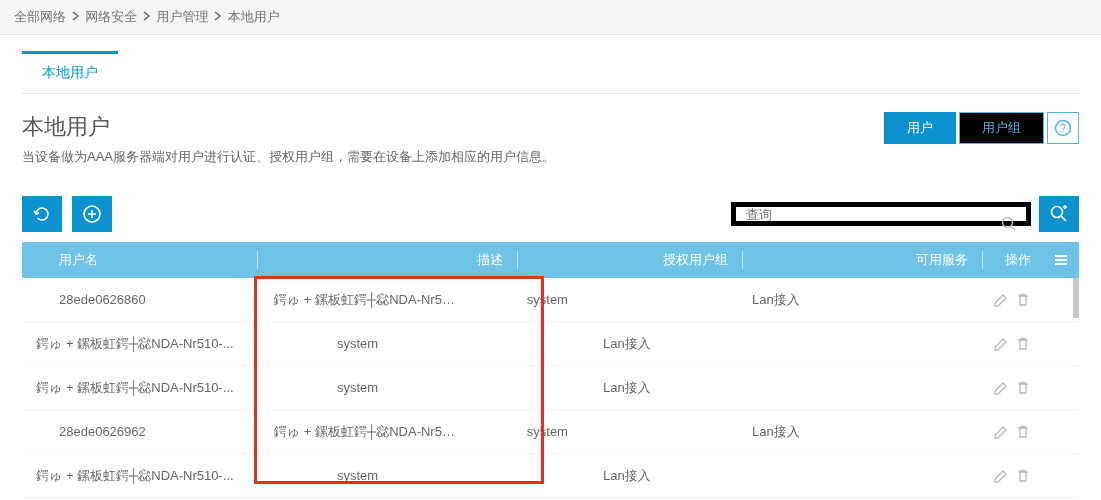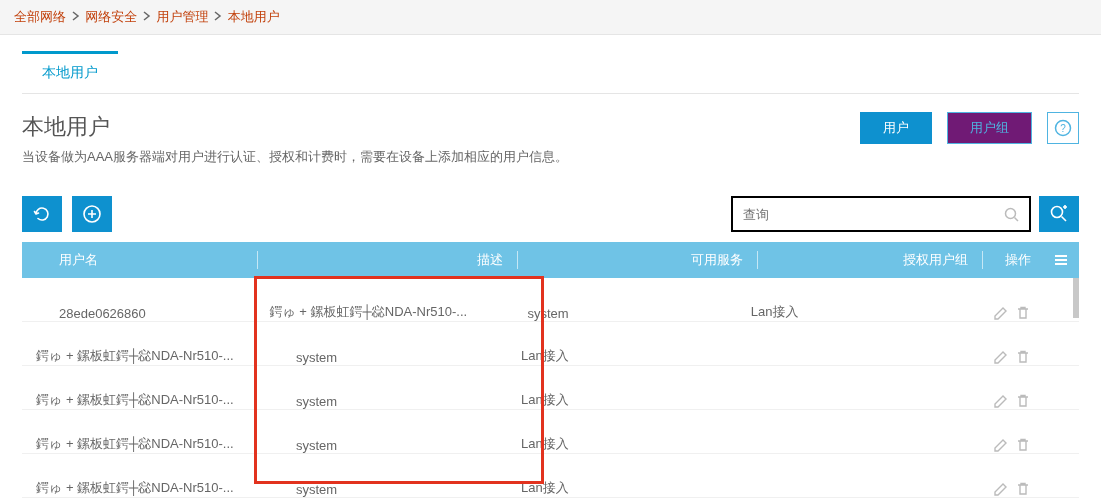--- a/index.html
+++ b/index.html
@@ -1,51 +1,51 @@
 <!DOCTYPE html>
 <html><head>
   <meta charset="utf-8">
   <style>
     * { margin:0; padding:0; box-sizing:border-box; }
     body { font-family:"Microsoft YaHei",Arial,sans-serif; font-size:13px; color:#444; background:#fff; width:1101px; }
-    .breadcrumb { background:#f5f5f5; padding:8px 14px; border-bottom:1px solid #e5e5e5; color:#c2410c; font-size:13px; }
+    .breadcrumb { background:#f5f5f5; padding:8px 14px; border-bottom:1px solid #e5e5e5; color:#737373; font-size:13px; }
     .bc-sep { margin:0 2px; display:inline-block; }
     .bc-sep svg { width:8px; height:10px; }
     .content { padding:2px 22px 20px 22px; }
     .tab-strip { padding-top:14px; }
     .tab { display:inline-block; padding:10px 20px 12px 20px; color:#0099cc; font-size:14px; border-top:3px solid transparent; cursor:pointer; }
     .tab.active { border-top:3px solid #0099cc; }
     .tab-underline { border-bottom:1px solid #e5e5e5; margin-top:-1px; }
     .titleblock { margin-top:18px; display:flex; justify-content:space-between; align-items:flex-start; }
     .page-title { font-size:22px; color:#555; font-weight:normal; }
     .page-desc { margin-top:6px; font-size:13px; color:#666; }
-    .right-actions { display:flex; align-items:center; gap:16px; }
-    .btn { height:32px; line-height:30px; padding:0 22px; font-size:13px; text-align:center; cursor:pointer; border:1px solid #4fb4e1; background:#701a75; color:#4fb4e1; display:inline-block; }
+    .right-actions { display:flex; align-items:center; gap:4px; }
+    .btn { height:32px; line-height:30px; padding:0 22px; font-size:13px; text-align:center; cursor:pointer; border:1px solid #4fb4e1; background:#000000; color:#4fb4e1; display:inline-block; }
     .btn.primary { background:#0e91cf; color:#fff; border-color:#0e91cf; }
     .btn + .btn { margin-left:-1px; }
     .help-circ { width:32px; height:32px; border:1px solid #4fb4e1; margin-left:-1px; display:flex; align-items:center; justify-content:center; color:#4fb4e1; cursor:pointer; }
     .toolbar { margin-top:30px; display:flex; justify-content:space-between; align-items:center; }
     .tb-left { display:flex; gap:10px; }
     .tb-iconbtn { width:40px; height:36px; background:#0e91cf; color:#fff; display:flex; align-items:center; justify-content:center; cursor:pointer; }
     .tb-right { display:flex; align-items:center; }
-    .searchwrap { position:relative; width:300px; height:36px; border:2px solid #000000; display:flex; align-items:center; }
+    .searchwrap { position:relative; width:300px; height:24px; border:5px solid #000000; display:flex; align-items:center; }
     .searchwrap input { border:none; outline:none; width:100%; height:100%; padding:0 30px 0 10px; font-size:13px; }
     .searchwrap .inner-search { position:absolute; right:8px; top:8px; color:#bbb; }
     .adv-search { width:40px; height:36px; background:#0e91cf; color:#fff; display:flex; align-items:center; justify-content:center; margin-left:8px; cursor:pointer; }
     .table { margin-top:10px; width:100%; position:relative; }
     .thead { background:#6fc3e6; color:#fff; display:flex; height:36px; align-items:center; font-size:13px; }
     .th, .td { padding:0 14px; }
     .c-user { width:235px;padding-left:37px; }
     .c-desc { width:260px; }
     .c-grp { width:225px; }
     .c-svc { width:240px; }
     .c-act { flex:1; text-align:right; padding-right:48px;padding-left:18px; }
     .th.sep { border-left:1px solid rgba(255,255,255,0.6);text-align:right; }
     .th-last-icon { position:absolute; right:10px; color:#fff; }
-    .tbody .row { display:flex; height:44px; align-items:flex-end; border-bottom:1px solid #f0f0f0; color:#666; font-size:13px; }
+    .tbody .row { display:flex; height:44px; align-items:center; border-bottom:1px solid #f0f0f0; color:#666; font-size:13px;gap:41px; }
     .row .c-desc { overflow:hidden; white-space:nowrap; text-overflow:ellipsis; }
     .row .c-act svg { width:16px; height:16px; }
     .action-icons { color:#bbb; display:flex; justify-content:flex-end; gap:6px; }
     .highlight-box { position:absolute; border:3px solid #e2321e; width:290px; height:208px; left:232px; top:34px; pointer-events:none; }
     .scroll-indicator { position:absolute; right:0; top:0; width:6px; height:40px; background:#c8c8c8; }
     svg { display:block; }
   </style>
 </head>
 <body>
 
@@ -68,21 +68,21 @@
 <div class="content">
 
   <div class="tab-strip">
     <span class="tab active">本地用户</span>
   </div>
   <div class="tab-underline"></div>
 
   <div class="titleblock">
     <div>
       <h1 class="page-title">本地用户</h1>
-      <p class="page-desc">当设备做为AAA服务器端对用户进行认证、授权和计费时，需要在设备上添加相应的用户信息。</p>
+      <p class="page-desc">当设备做为AAA服务器端对用户进行认证、授权用户组，需要在设备上添加相应的用户信息。</p>
     </div>
     <div class="right-actions">
       <span class="btn primary">用户</span>
       <span class="btn">用户组</span>
       <span class="help-circ">
         <svg width="18" height="18" viewBox="0 0 18 18">
             <circle cx="9" cy="9" r="7.5" fill="none" stroke="#4fb4e1" stroke-width="1.5"></circle>
             <text x="9" y="13" text-anchor="middle" font-size="10" fill="#4fb4e1">?</text>
           </svg>
       </span>
@@ -120,22 +120,22 @@
             <path d="M14 3 h4 M16 1 v4" stroke="#fff" stroke-width="1.6"></path>
           </svg>
       </div>
     </div>
   </div>
 
   <div class="table">
     <div class="thead">
       <div class="th c-user">用户名</div>
       <div class="th c-desc sep">描述</div>
+      <div class="th c-grp sep">授权用户组</div>
       <div class="th c-svc sep">可用服务</div>
-      <div class="th c-grp sep">授权用户组</div>
       <div class="th c-act sep">操作</div>
       <span class="th-last-icon">
         <svg width="16" height="16" viewBox="0 0 16 16">
             <path d="M2 4 h12 M2 8 h12 M2 12 h12" stroke="#fff" stroke-width="2"></path>
           </svg>
       </span>
     </div>
     <div class="tbody" id="tbody" style="position:relative;">
       <div class="scroll-indicator"></div>
     <div class="row">
@@ -190,20 +190,21 @@
               </span>
               <span>
                 <svg viewBox="0 0 16 16">
                   <path d="M3 4 h10 M5 4 v9 h6 v-9 M6 4 v-1.5 h4 V4" fill="none" stroke="#bbb" stroke-width="1.4"></path>
                 </svg>
               </span>
             </div>
           </div>
         </div>
         <div class="row">
+          <div class="td c-user">28ede0626962</div>
           <div class="td c-desc">鍔ゅ + 鏍板虹鍔┼惢NDA-Nr510-...</div>
           <div class="td c-grp">system</div>
           <div class="td c-svc">Lan接入</div>
           <div class="td c-act">
             <div class="action-icons">
               <span>
                 <svg viewBox="0 0 16 16">
                   <path d="M2 11 L10 3 L13 6 L5 14 L2 14 Z" fill="none" stroke="#bbb" stroke-width="1.4"></path>
                 </svg>
               </span>

